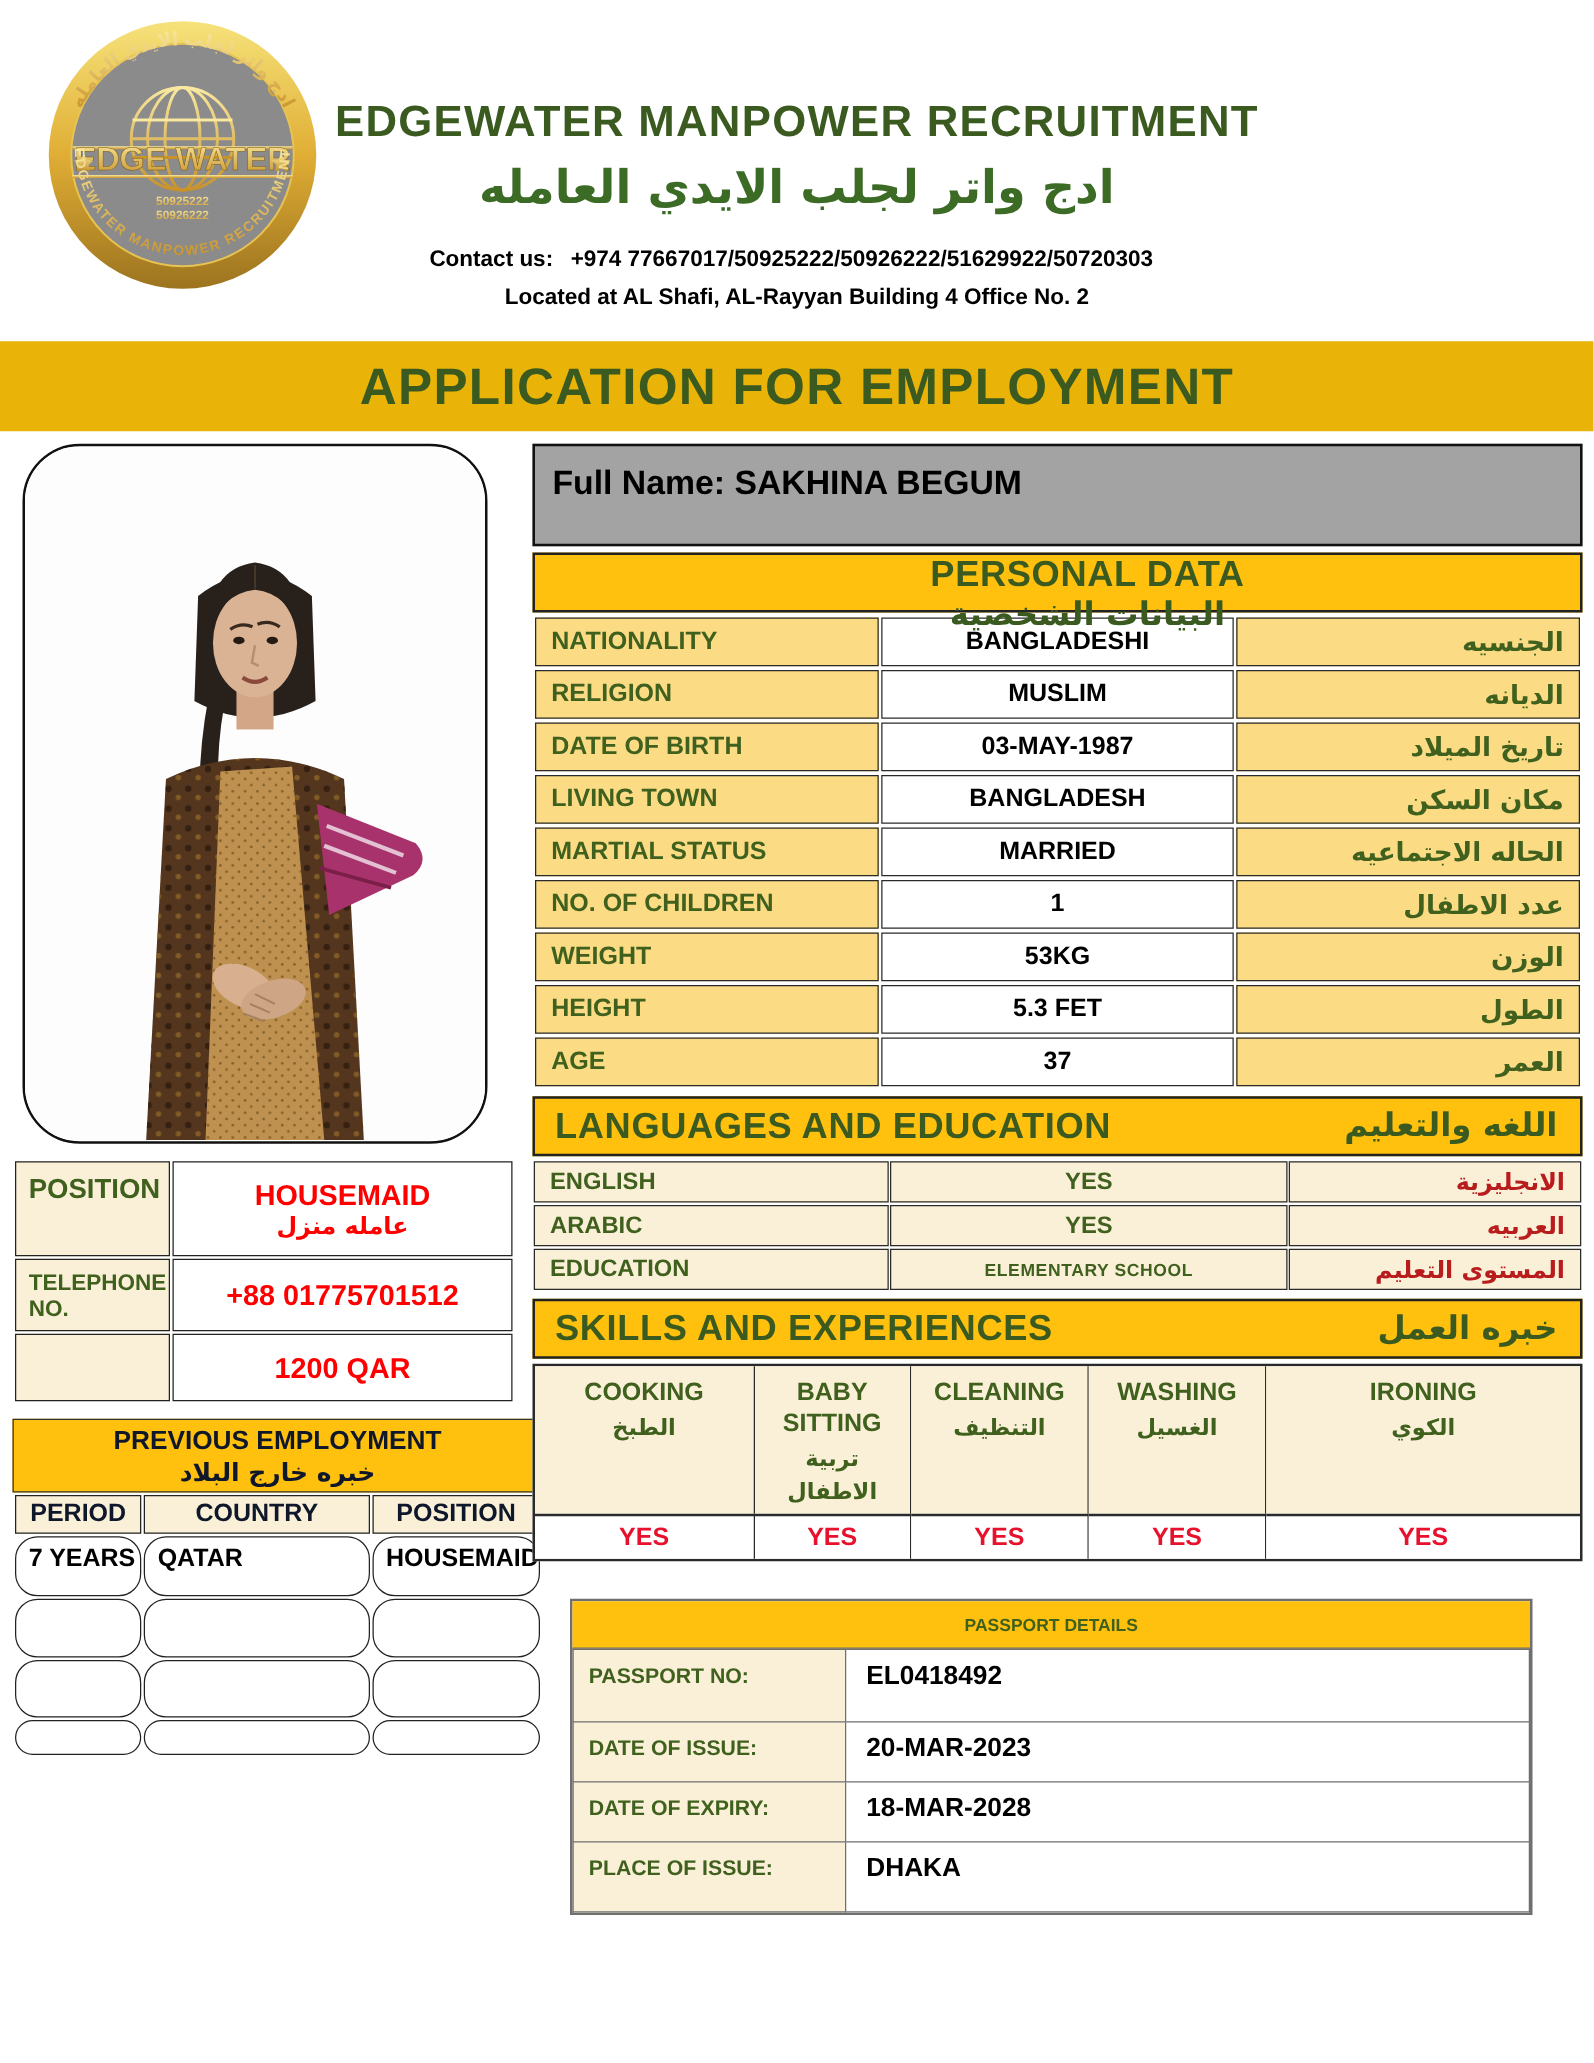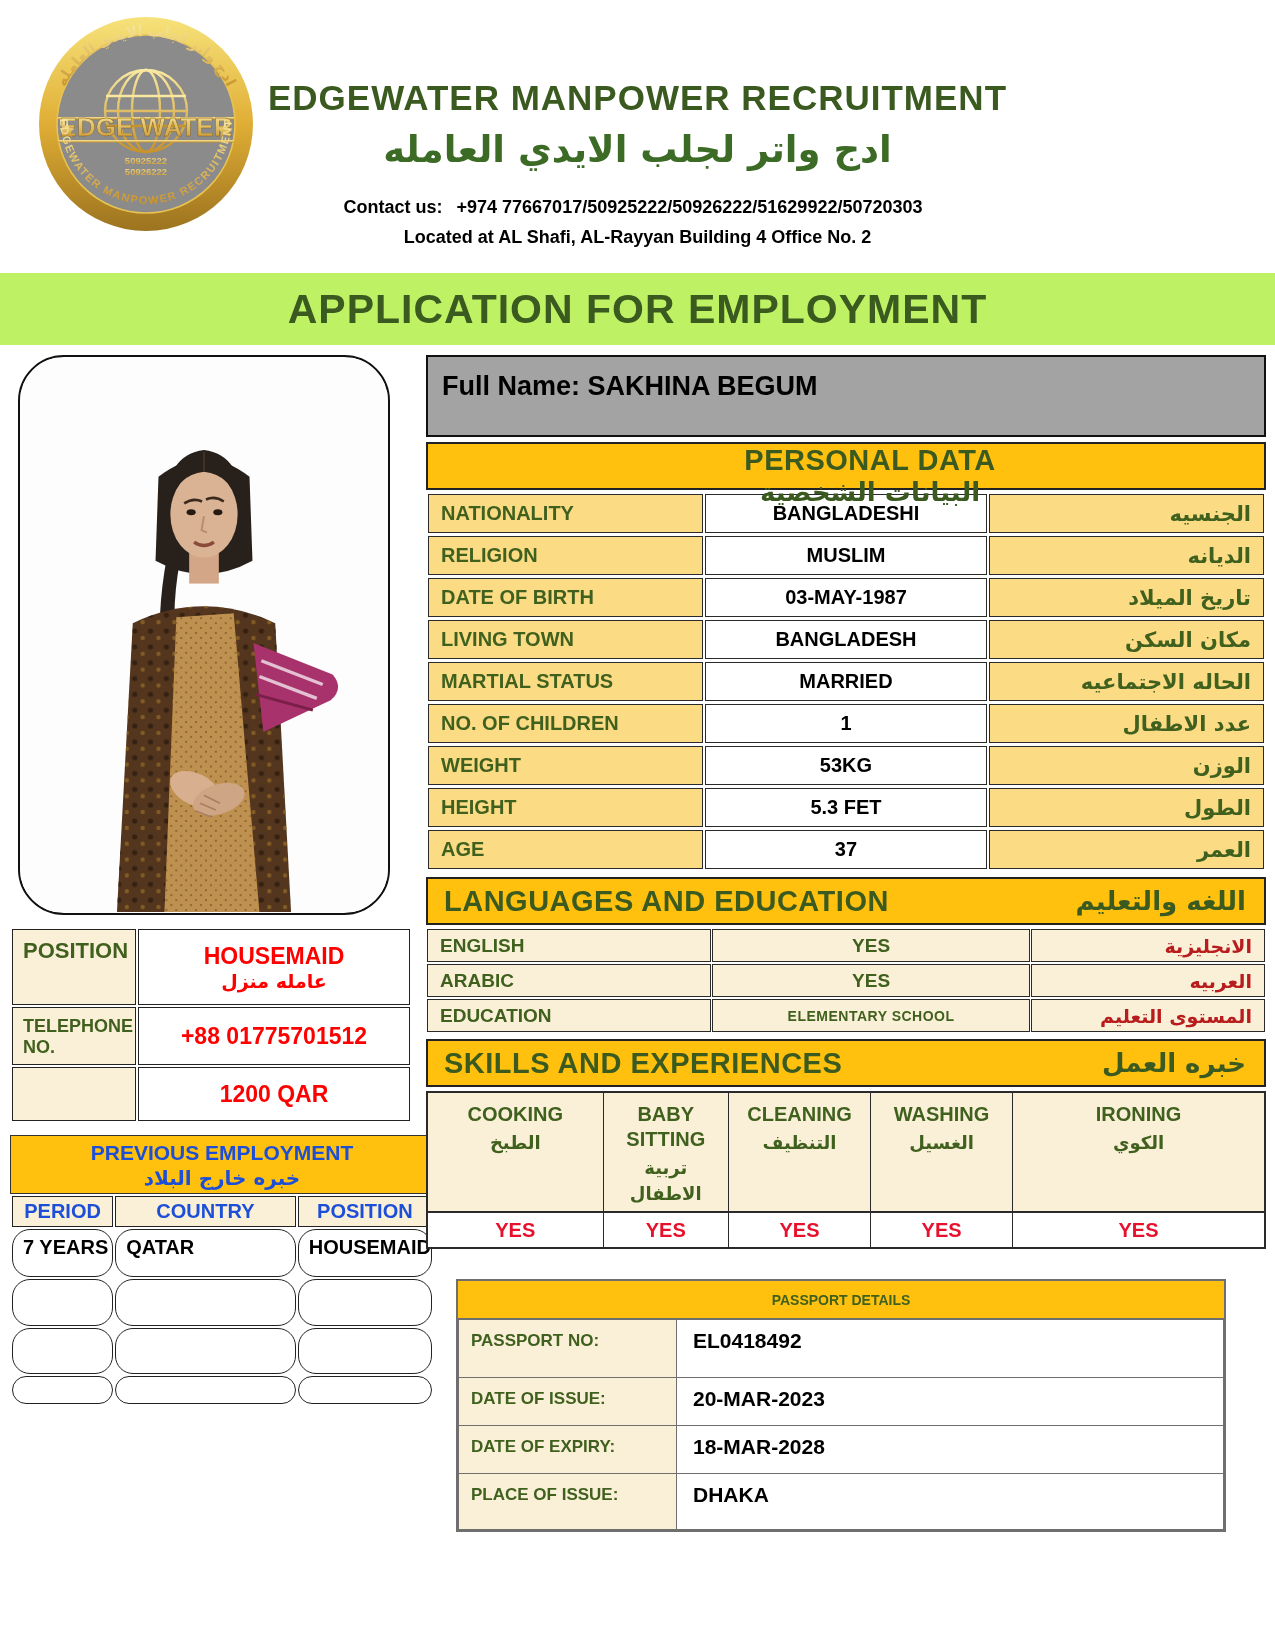--- a/index.html
+++ b/index.html
@@ -13,21 +13,21 @@
   .logo text { font-family:"Liberation Sans","DejaVu Sans",sans-serif; }
   .header-text { text-align:center; padding-top:78px; }
   .main-title { font-size:35px; font-weight:700; color:#3A5A20; letter-spacing:1px; }
   .arabic-title { font-size:37px; font-weight:700; color:#3C6B26; margin-top:10px; font-family:"DejaVu Sans",sans-serif; }
   .contact-line { margin-top:26px; font-size:18px; font-weight:700; color:#000; position:relative; }
   .hl { position:relative; padding:0 9px; display:inline-block; }
   .hl::before { content:""; position:absolute; left:0; right:0; top:-22px; bottom:-5px; background:#CDCDCD; z-index:-1; }
   .address-line { margin-top:9px; font-size:18px; font-weight:700; color:#000; }
 
   
-  .banner { height:72px; background:#bef264; display:flex; align-items:center; justify-content:center; }
+  .banner { height:72px; background:#eab308; display:flex; align-items:center; justify-content:center; }
   .banner-text { font-size:41px; font-weight:700; color:#3A5A20; letter-spacing:1px; }
 
   
   .main { display:flex; align-items:flex-start; padding-top:10px; }
   .left-col { width:414px; flex:0 0 auto; padding-left:18px; }
   .right-col { flex:1 1 auto; padding:0 9px 0 12px; }
 
   
   .photo-box { width:372px; height:560px; border:2.5px solid #111; border-radius:46px; overflow:hidden; background:#fff; }
   .photo-box svg { display:block; width:100%; height:100%; }
@@ -35,26 +35,26 @@
   
   .pos-table { border-collapse:separate; border-spacing:2px; width:402px; margin:12px 0 0 -8px; }
   .pos-table td { border:1.6px solid #222; background:#fff; vertical-align:middle; }
   .pos-lbl { width:118px; background:#FAF0D8 !important; color:#40601E; font-weight:700; vertical-align:top !important; padding:8px 2px 4px 10px; line-height:1.15; }
   .pos-r1 td { height:76px; } .pos-r2 td { height:58px; } .pos-r3 td { height:54px; }
   .pos-r1 .pos-lbl { font-size:22px; } .pos-r2 .pos-lbl { font-size:18px; }
   .red-big { color:#FF0000; font-weight:700; font-size:23px; text-align:center; }
   .red-ar { color:#FF0000; font-weight:700; font-size:19px; text-align:center; font-family:"DejaVu Sans",sans-serif; }
 
   
-  .prev-head { width:424px; margin:12px 0 0 -8px; background:#FFC10D; border:1.5px solid #333; text-align:center; color:#1d4ed8; font-weight:700; padding:5px 0 3px; }
+  .prev-head { width:424px; margin:12px 0 0 -8px; background:#FFC10D; border:1.5px solid #333; text-align:center; color:#0f172a; font-weight:700; padding:5px 0 3px; }
   .prev-head-en { font-size:21px; }
   .prev-head-ar { font-size:20px; font-family:"DejaVu Sans",sans-serif; margin-top:1px; }
   .prev-table { width:424px; margin-left:-8px; border-collapse:separate; border-spacing:2px; }
   .prev-table td { border:1.6px solid #222; }
-  .ph td { background:#FAF0D8; color:#1d4ed8; font-weight:700; font-size:20px; text-align:center; height:31px; }
+  .ph td { background:#FAF0D8; color:#0f172a; font-weight:700; font-size:20px; text-align:center; height:31px; }
   .pc1 { width:104px; } .pc2 { width:192px; } .pc3 { width:120px; }
   .pr td { background:#fff; font-weight:700; font-size:20px; color:#000; padding:6px 0 0 10px; vertical-align:top;border-radius:18px; }
   .pr-a td { height:48px; } .pr-b td { height:47px; } .pr-c td { height:46px; } .pr-d td { height:28px; }
 
   
   .name-box { border:2.5px solid #111; height:82px; padding:14px 0 0 14px; font-size:27px; font-weight:700; color:#000; background:#a3a3a3; }
 
   
   .band { border:2px solid #222; background:#FFC10D; display:flex; justify-content:space-between; align-items:center; margin-top:5px; }
   .pd-band { height:48px; padding:0 18px 0 66px;flex-direction:column; }

